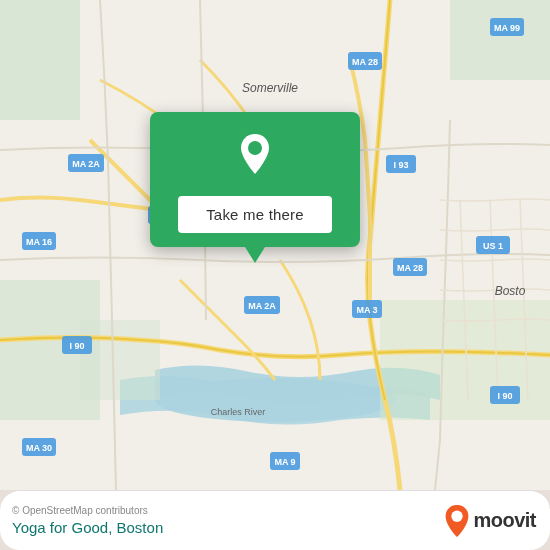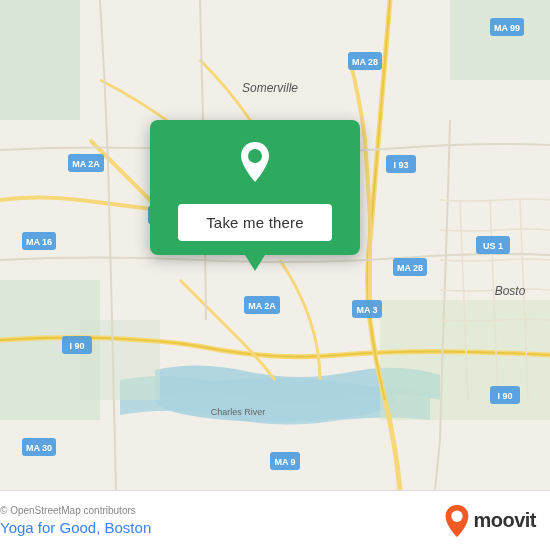--- a/index.html
+++ b/index.html
@@ -24,21 +24,21 @@
     
     #map-svg {
       position: absolute;
       top: 0; left: 0;
       width: 100%; height: 100%;
     }
 
     
     #popup-card {
       position: absolute;
-      top: 120px;
+      top: 112px;
       left: 150px;
       width: 210px;
       background: #2daa5f;
       border-radius: 8px;
       display: flex;
       flex-direction: column;
       align-items: center;
       padding: 18px 20px 14px;
       box-shadow: 0 4px 16px rgba(0,0,0,0.3);
     }
@@ -74,38 +74,39 @@
     }
 
     
     #bottom-bar {
       width: 550px;
       height: 60px;
       background: white;
       display: flex;
       align-items: center;
       justify-content: space-between;
-      padding: 0 14px 0 0;
+      padding: 0 14px 0 12px;
       border-top: 1px solid #ddd;
+      border-radius: 20px;
     }
 
     #bottom-left {
       display: flex;
       flex-direction: column;
     }
 
     #attribution {
       font-size: 10px;
       color: #888;
       margin-bottom: 3px;
     }
 
     #location-label {
       font-size: 15px;
-      color: #3b82f6;
+      color: #0f766e;
       font-weight: 400;
     }
 
     #moovit-logo {
       display: flex;
       align-items: center;
     }
 
     #moovit-pin {
       width: 32px;

